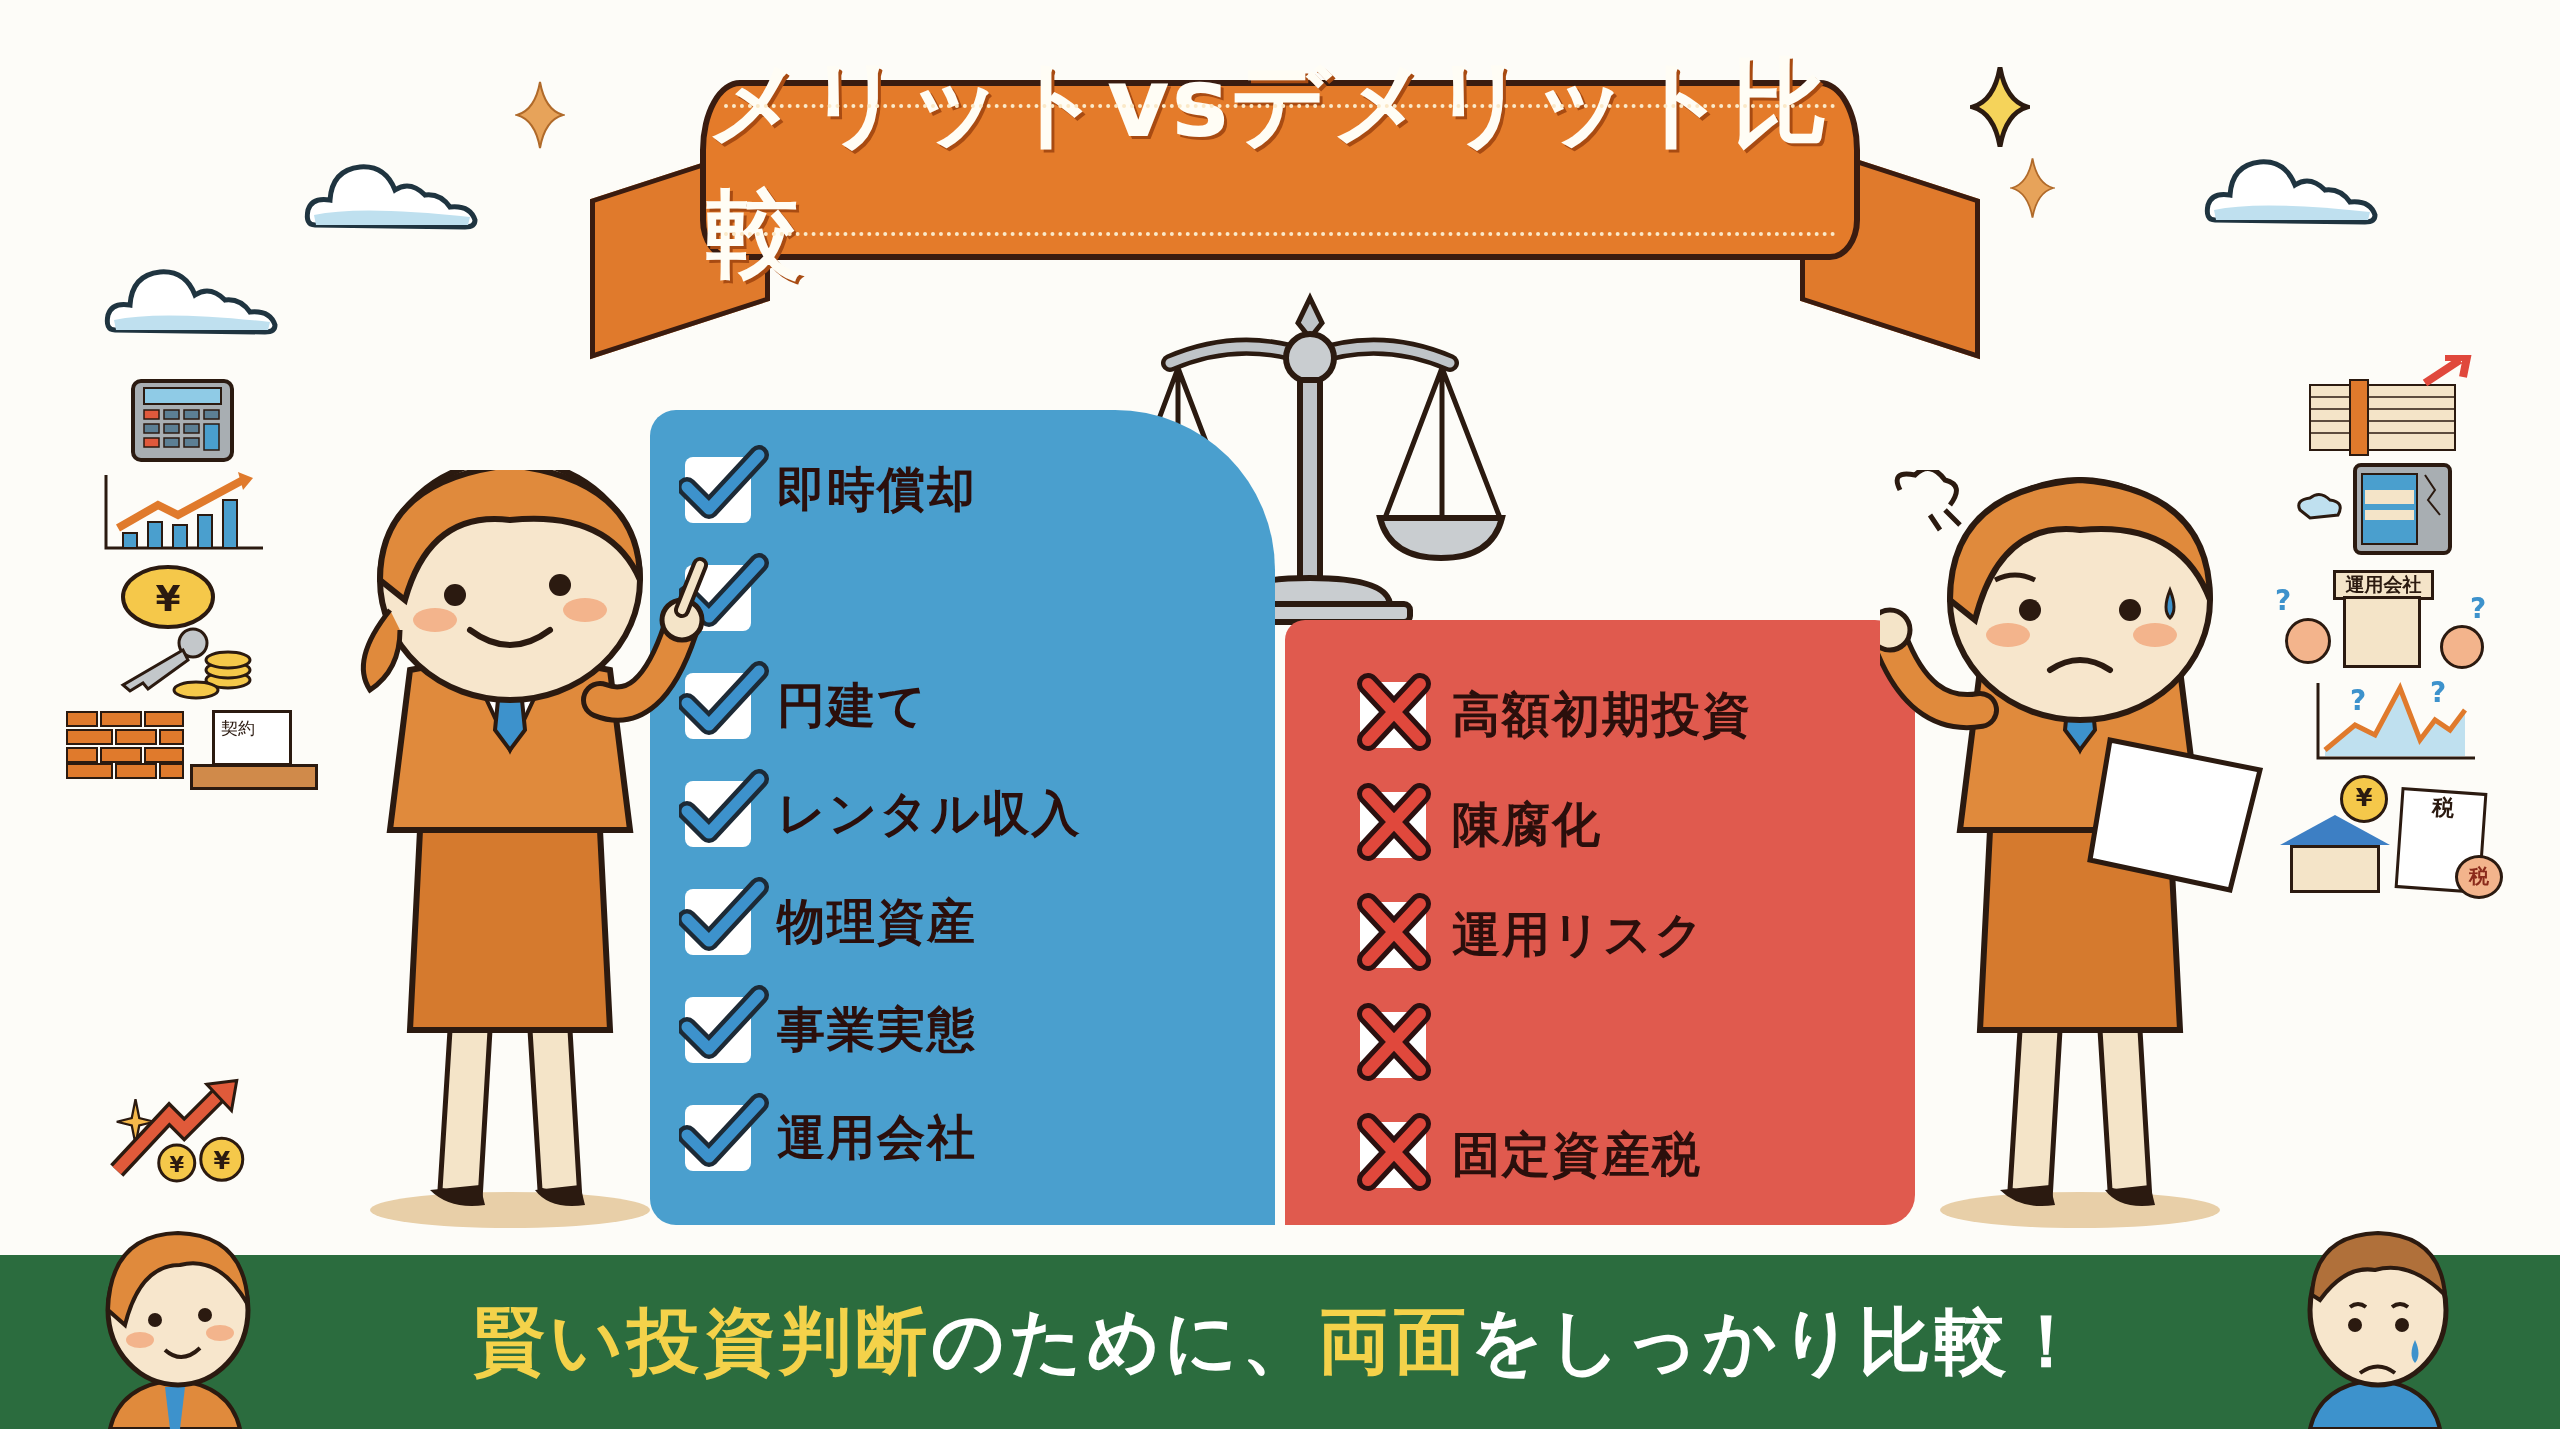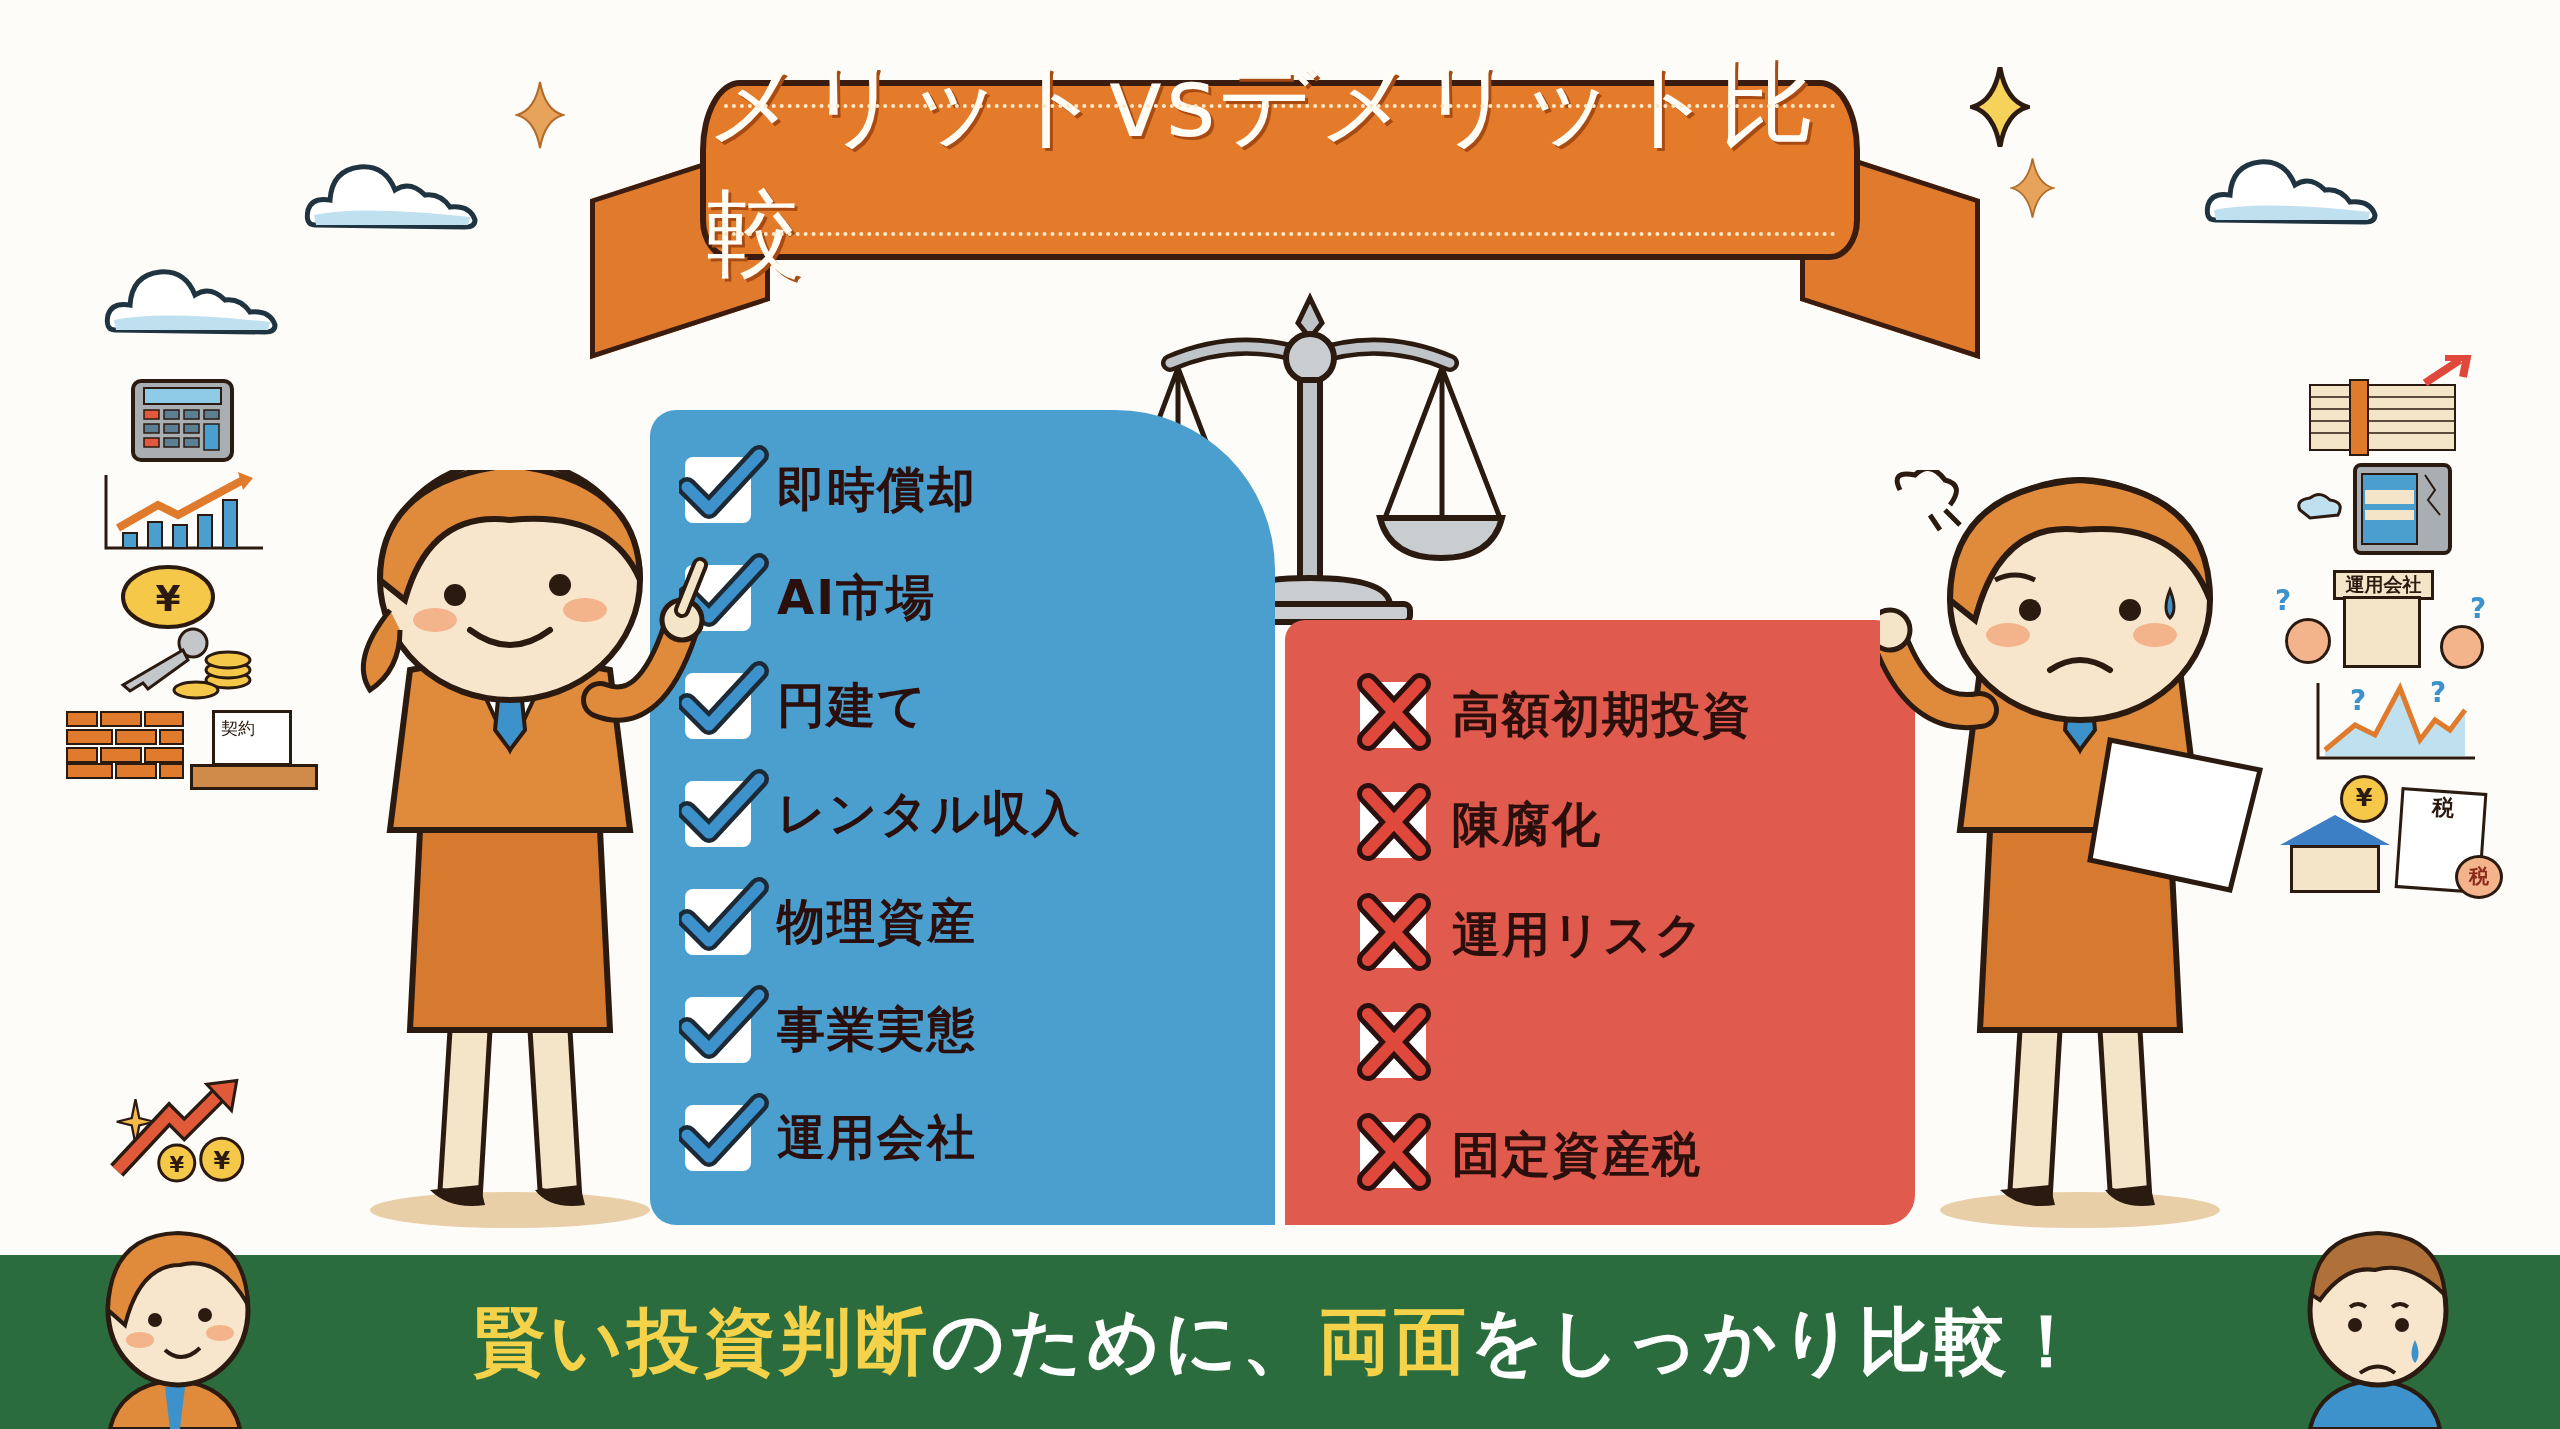--- a/index.html
+++ b/index.html
@@ -3,21 +3,21 @@
 <meta charset="utf-8">
 <style>
   html, body { margin:0; padding:0; }
   body { width:2560px; height:1429px; position:relative; overflow:hidden; background:#fdfcf8; font-family:"DejaVu Sans", sans-serif; }
   .abs { position:absolute; }
   
   .ribbon-tail { position:absolute; background:#e07a2c; border:5px solid #3a1c10; }
   .ribbon-main { position:absolute; left:700px; top:80px; width:1160px; height:180px; background:#e47b2a; border:6px solid #3a1c10; border-radius:40px 40px 30px 30px / 70px 70px 40px 40px; display:flex; align-items:center; justify-content:center; box-sizing:border-box; }
   .ribbon-main::before, .ribbon-main::after { content:""; position:absolute; left:18px; right:18px; height:0; border-top:4px dotted #fbe9c8; }
   .ribbon-main::before { top:18px; } .ribbon-main::after { bottom:18px; }
-  .ribbon-title { color:#fffdf5; font-size:96px; font-weight:normal; letter-spacing:2px; text-shadow:3px 3px 0 #a84b12; }
+  .ribbon-title { color:#fffdf5; font-size:96px; font-weight:bold; letter-spacing:2px; text-shadow:3px 3px 0 #a84b12; }
   
   .panel { position:absolute; border-radius:26px; box-sizing:border-box; }
   .panel-merit { left:650px; top:410px; width:625px; height:815px; background:#4a9fce; border-radius:26px 160px 0 26px; }
   .panel-demerit { left:1285px; top:620px; width:630px; height:605px; background:#e05a4e; border-radius:20px 40px 30px 0; }
   .list { position:absolute; list-style:none; margin:0; padding:0; }
   .list li { display:flex; align-items:center; height:108px; }
   .box { width:66px; height:66px; background:#fff; border-radius:8px; position:relative; margin-right:26px; flex:none; }
   .box svg { position:absolute; left:-6px; top:-12px; }
   .item-text { font-size:48px; font-weight:bold; color:#2b0f0c; letter-spacing:2px; white-space:nowrap; }
   
@@ -83,21 +83,20 @@
       </span>
       <span class="item-text">即時償却</span>
     </li>
   <li>
       <span class="box">
         <svg width="90" height="80" viewBox="0 0 90 80">
           <path d="M8 42 L30 64 L80 10" fill="none" stroke="#1d2a36" stroke-width="20" stroke-linejoin="round" stroke-linecap="round"></path>
           <path d="M8 42 L30 64 L80 10" fill="none" stroke="#3d92cc" stroke-width="11" stroke-linejoin="round" stroke-linecap="round"></path>
         </svg>
       </span>
-      <span class="item-text">AI市場</span>
     </li>
   <li>
       <span class="box">
         <svg width="90" height="80" viewBox="0 0 90 80">
           <path d="M8 42 L30 64 L80 10" fill="none" stroke="#1d2a36" stroke-width="20" stroke-linejoin="round" stroke-linecap="round"></path>
           <path d="M8 42 L30 64 L80 10" fill="none" stroke="#3d92cc" stroke-width="11" stroke-linejoin="round" stroke-linecap="round"></path>
         </svg>
       </span>
       <span class="item-text">円建て</span>
     </li>

